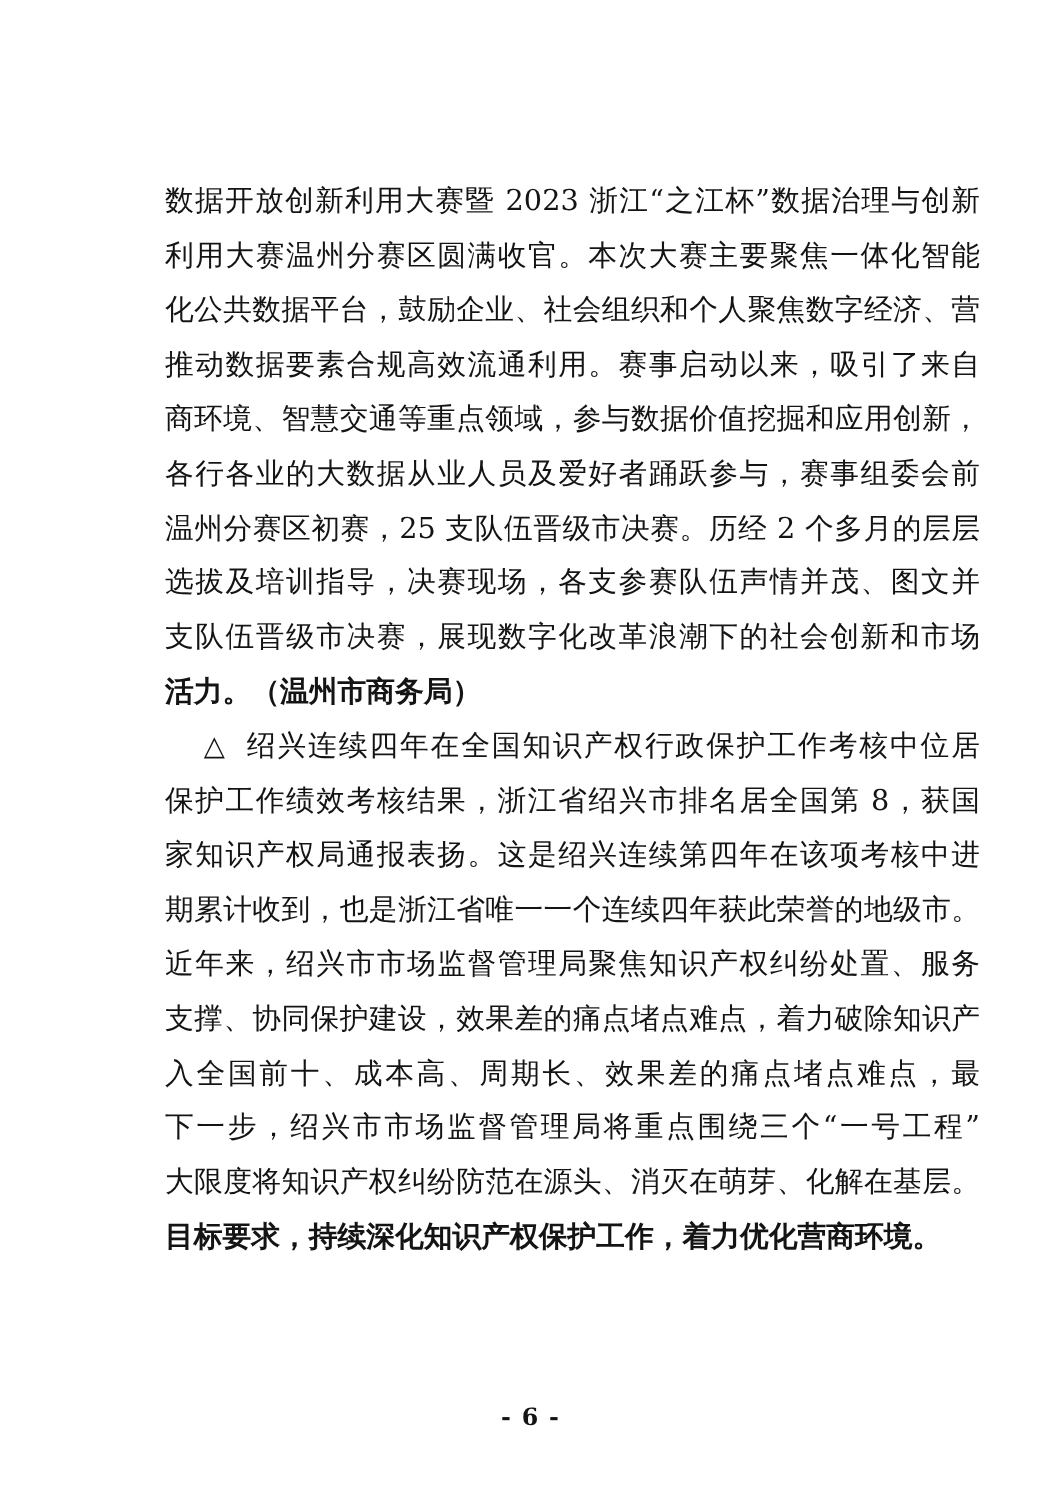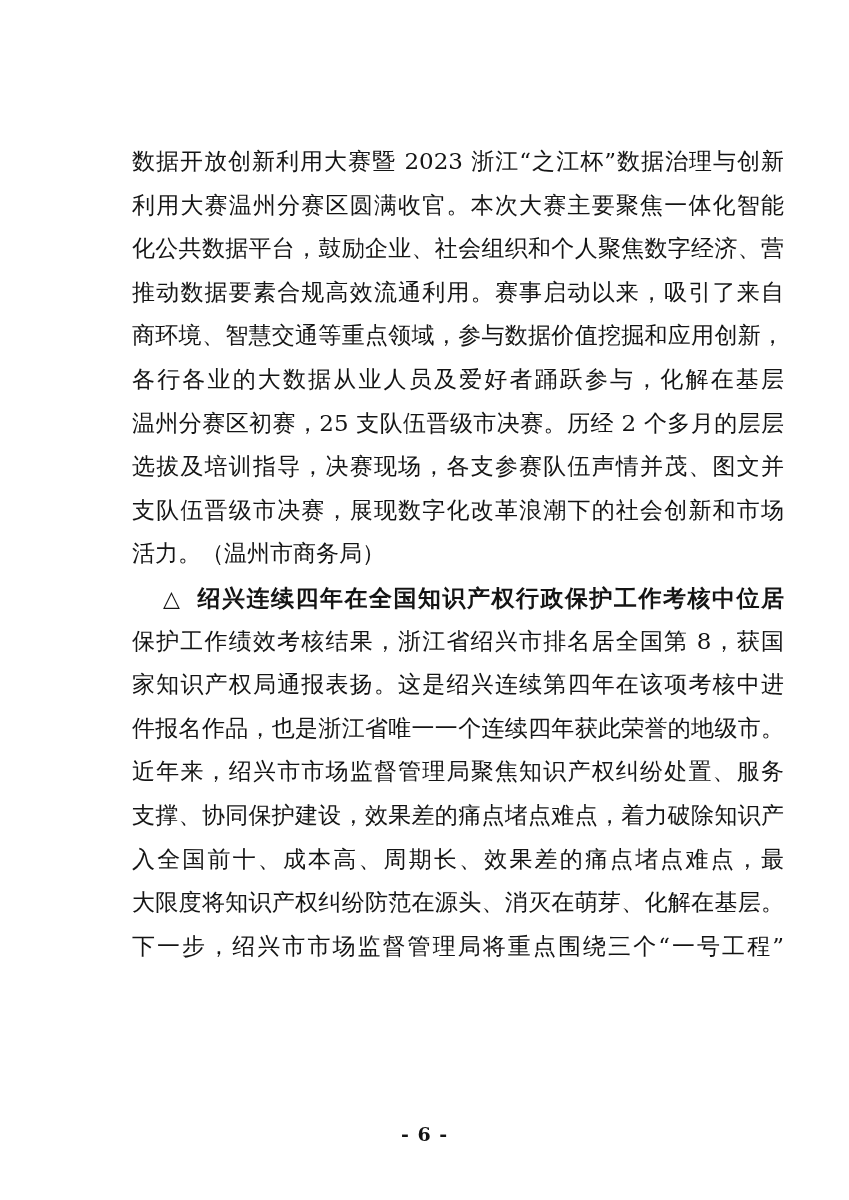--- a/index.html
+++ b/index.html
@@ -26,25 +26,26 @@
   .line {
     font-size: 23px;
     line-height: 43.6px;
     height: 43.6px;
     white-space: nowrap;
     text-align: justify;
     text-align-last: justify;
   }
   .line.para-end {
     text-align-last: left;
+    font-weight: bold;
   }
   .indent-first {
     padding-left: 31px;
   }
-  .bold { font-weight: 700; }
+  .bold { font-weight: 400; }
   .marker {
     display: inline-block;
     margin-right: 16px;
     font-weight: 700;
     font-size: 22px;
   }
   .footer {
     position: absolute;
     top: 1122px;
     left: 0;
@@ -63,38 +64,39 @@
 <div class="page">
 
   <div class="text-block">
 
     <div>
       <div class="line">数据开放创新利用大赛暨 2023 浙江“之江杯”数据治理与创新</div>
       <div class="line">利用大赛温州分赛区圆满收官。本次大赛主要聚焦一体化智能</div>
       <div class="line">化公共数据平台，鼓励企业、社会组织和个人聚焦数字经济、营</div>
       <div class="line">推动数据要素合规高效流通利用。赛事启动以来，吸引了来自</div>
       <div class="line">商环境、智慧交通等重点领域，参与数据价值挖掘和应用创新，</div>
-      <div class="line">各行各业的大数据从业人员及爱好者踊跃参与，化解在基层</div>
+      <div class="line">各行各业的大数据从业人员及爱好者踊跃参与，赛事组委会前</div>
       <div class="line">温州分赛区初赛，25 支队伍晋级市决赛。历经 2 个多月的层层</div>
       <div class="line">选拔及培训指导，决赛现场，各支参赛队伍声情并茂、图文并</div>
       <div class="line">支队伍晋级市决赛，展现数字化改革浪潮下的社会创新和市场</div>
       <div class="line para-end">活力。（温州市商务局）</div>
     </div>
 
     <div>
       <div class="line indent-first">
         <span class="marker">△</span><span class="bold">绍兴连续四年在全国知识产权行政保护工作考核中位居</span>
       </div>
       <div class="line">保护工作绩效考核结果，浙江省绍兴市排名居全国第 8，获国</div>
       <div class="line">家知识产权局通报表扬。这是绍兴连续第四年在该项考核中进</div>
-      <div class="line">件报名作品，也是浙江省唯一一个连续四年获此荣誉的地级市。</div>
+      <div class="line">期累计收到，也是浙江省唯一一个连续四年获此荣誉的地级市。</div>
       <div class="line">近年来，绍兴市市场监督管理局聚焦知识产权纠纷处置、服务</div>
       <div class="line">支撑、协同保护建设，效果差的痛点堵点难点，着力破除知识产</div>
       <div class="line">入全国前十、成本高、周期长、效果差的痛点堵点难点，最</div>
+      <div class="line">下一步，绍兴市市场监督管理局将重点围绕三个“一号工程”</div>
       <div class="line">大限度将知识产权纠纷防范在源头、消灭在萌芽、化解在基层。</div>
-      <div class="line">下一步，绍兴市市场监督管理局将重点围绕三个“一号工程”</div>
+      <div class="line para-end">目标要求，持续深化知识产权保护工作，着力优化营商环境。</div>
     </div>
 
   </div>
 
   <div class="footer">- 6 -</div>
 
 </div>
 
 </body></html>

